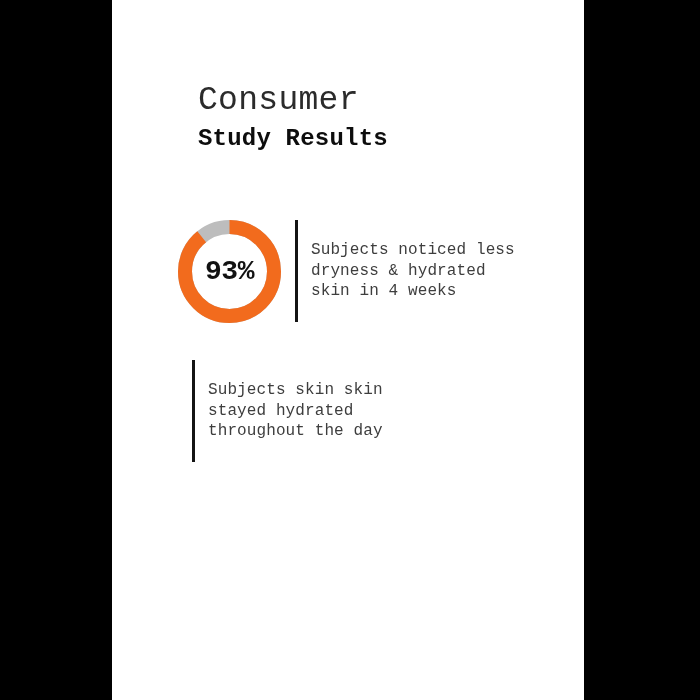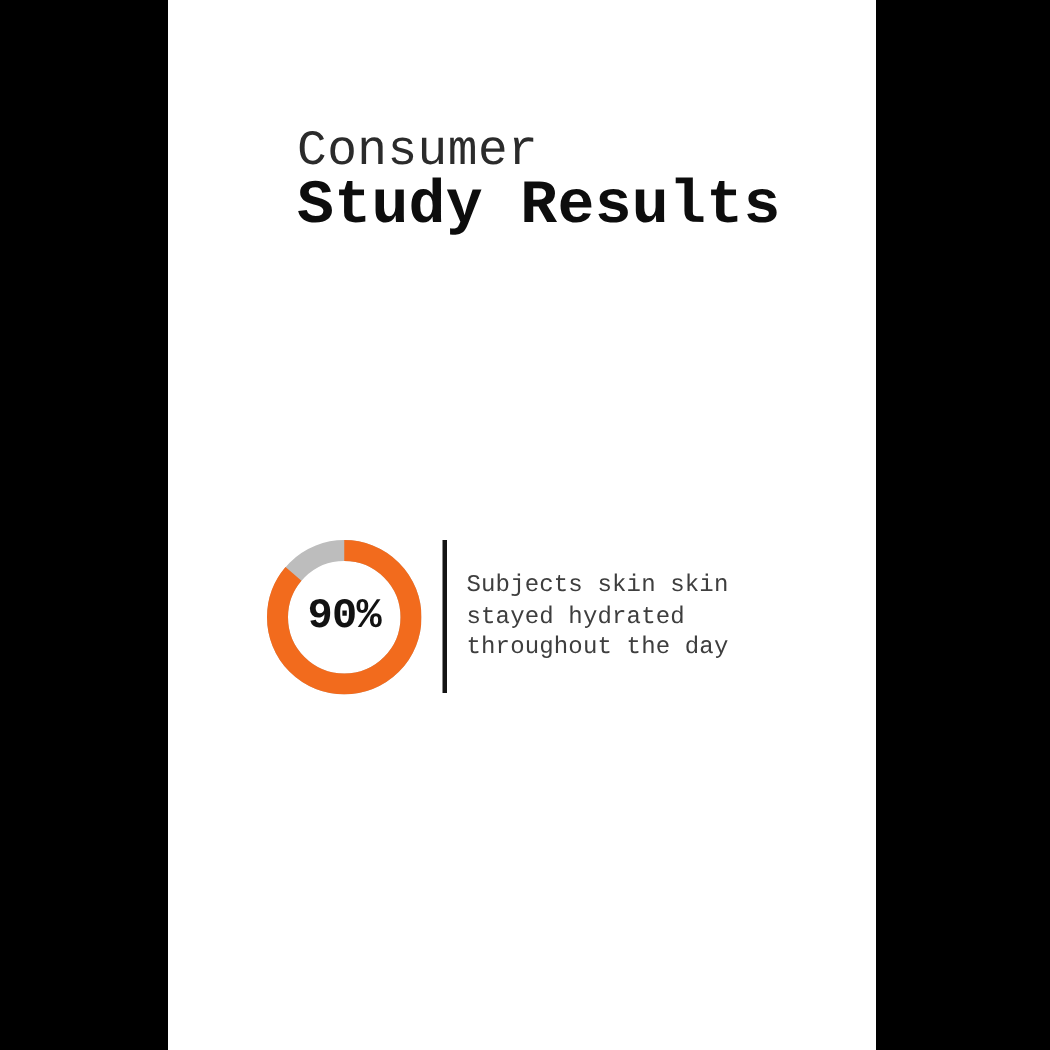--- a/index.html
+++ b/index.html
@@ -13,21 +13,21 @@
     position:absolute;left:112px;top:0;width:472px;height:700px;
     background:var(--card,#fff);
     font-family:Liberation Mono, monospace;
   }
   .title-block{position:absolute;left:86px;top:82px;}
   .title-light{
     font-size:33px;font-weight:300;color:var(--title-light,#2b2b2b);
     line-height:38px;letter-spacing:0.3px;
   }
   .title-bold{
-    font-size:41px;font-weight:800;color:var(--title-bold,#0d0d0d);
+    font-size:24px;font-weight:800;color:var(--title-bold,#0d0d0d);
     line-height:37px;letter-spacing:0.2px;
   }
   .stat-row{
     position:absolute;left:66px;width:400px;height:104px;
     display:flex;align-items:center;
   }
   .row-0{top:219px}
   .row-1{top:359px}
   .row-2{top:497px}
   .ring-wrap{position:relative;width:103px;height:103px;flex:0 0 103px;}
@@ -52,28 +52,32 @@
 <body style="--bg: #000000; --card: #ffffff; --divider: #141414; --title-light: #2b2b2b; --title-bold: #0d0d0d; --pct: #121212; --body: #3e3e3e;">
 
 <div class="stage">
   <div class="card">
 
     <div class="title-block">
       <div class="title-light">Consumer</div>
       <div class="title-bold">Study Results</div>
     </div>
 
-
-    <div class="stat-row row-1">
+    <div class="stat-row row-0">
       <div class="ring-wrap">
         <svg viewBox="0 0 103 103">
           <circle class="track" cx="51.5" cy="51.5" r="44.5" fill="none" stroke-width="14" stroke="#bdbdbd"></circle>
-          <circle class="arc" cx="51.5" cy="51.5" r="44.5" fill="none" stroke-width="14" transform="rotate(-90 51.5 51.5)" stroke="#f26b1d" stroke-dasharray="240.77 279.60"></circle>
+          <circle class="arc" cx="51.5" cy="51.5" r="44.5" fill="none" stroke-width="14" transform="rotate(-90 51.5 51.5)" stroke="#f26b1d" stroke-dasharray="249.16 279.60"></circle>
         </svg>
-        <div class="pct">90%</div>
+        <div class="pct">93%</div>
       </div>
+      <div class="divider"></div>
+      <div class="desc">Subjects noticed less dryness &amp; hydrated skin in 4 weeks</div>
+    </div>
+
+    <div class="stat-row row-1">
       <div class="divider"></div>
       <div class="desc">Subjects skin skin stayed hydrated throughout the day</div>
     </div>
 
 
   </div>
 </div>
 
 </body></html>

